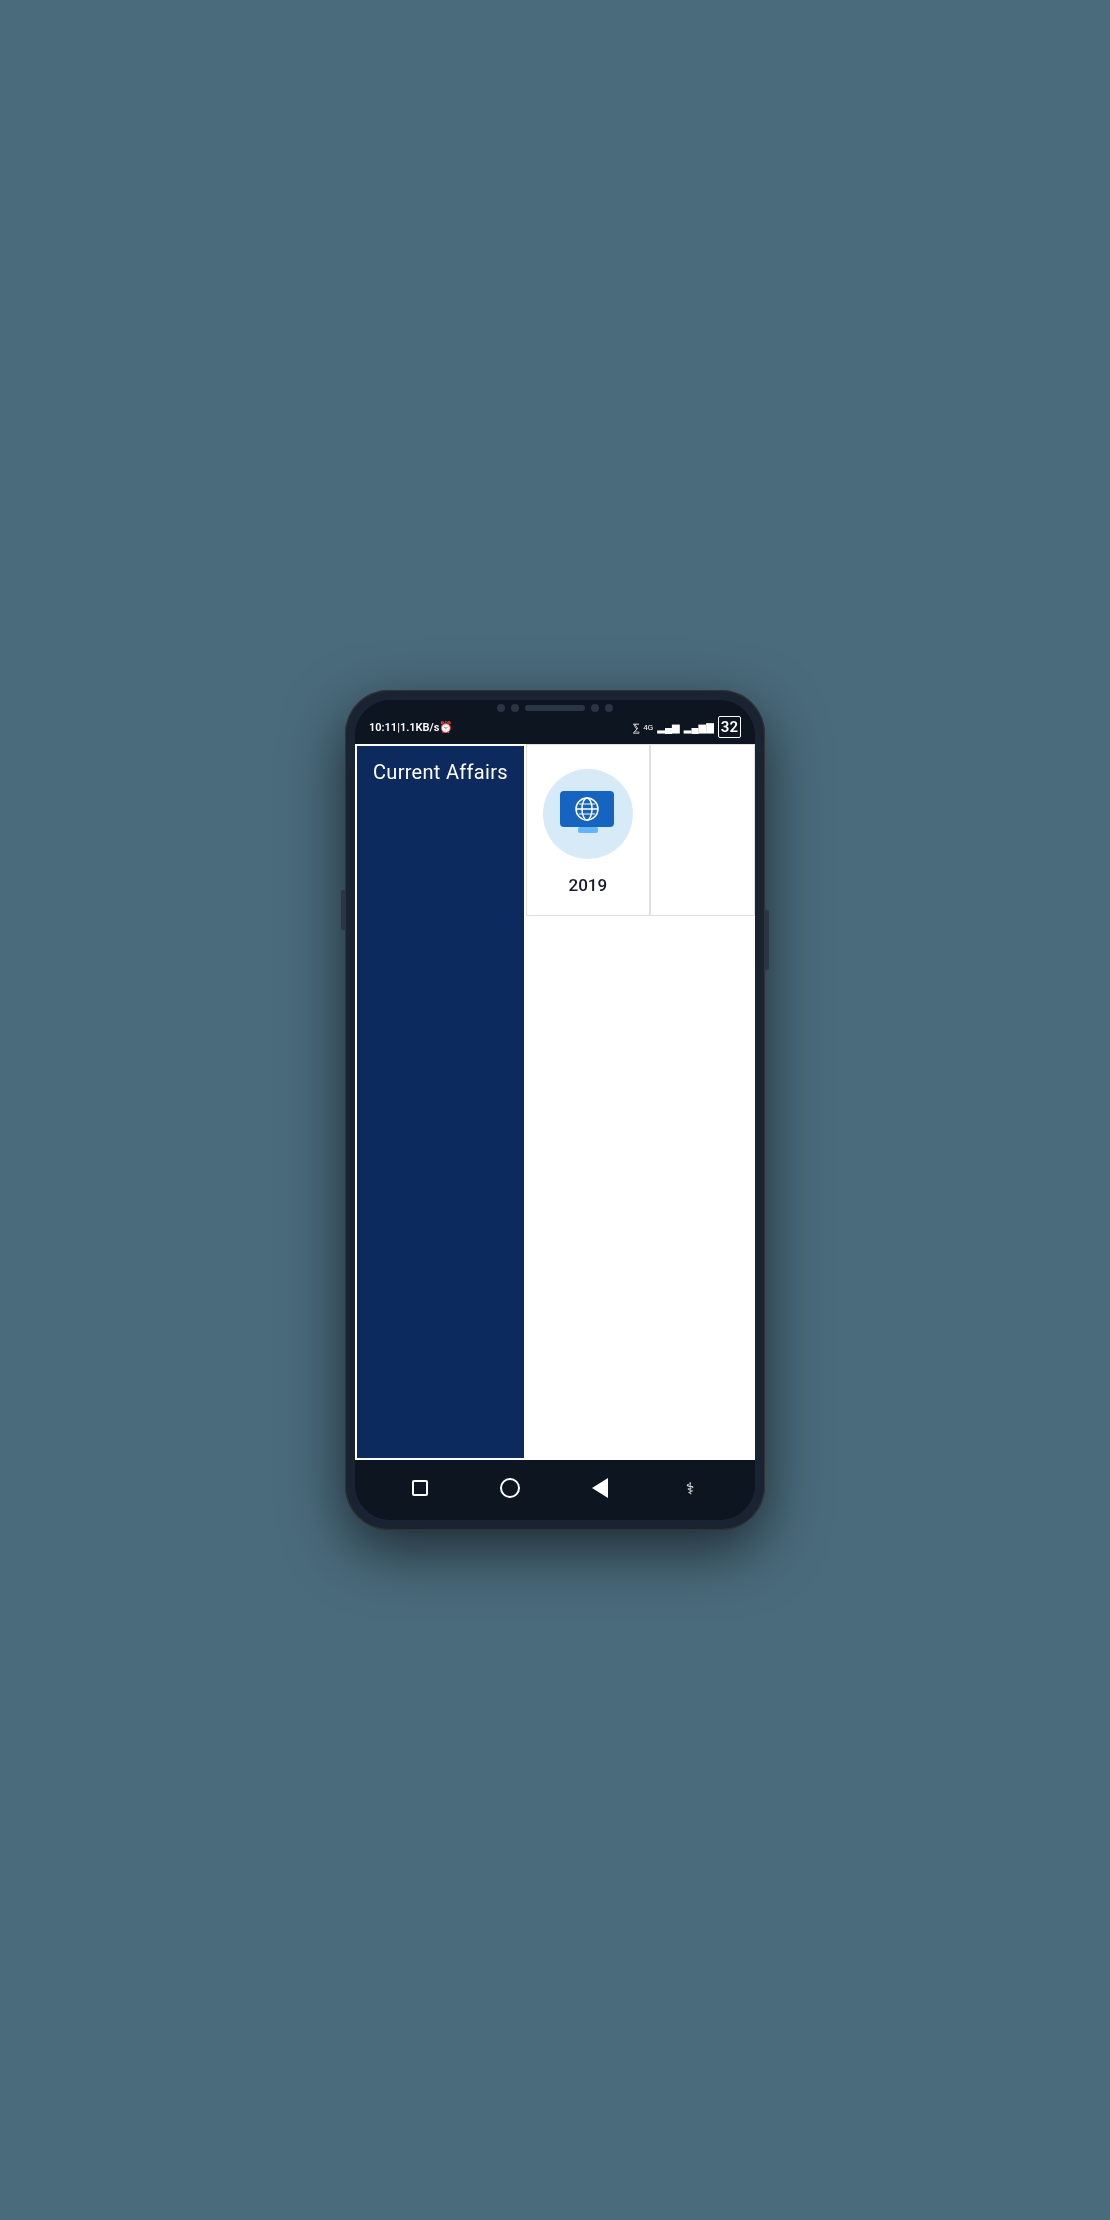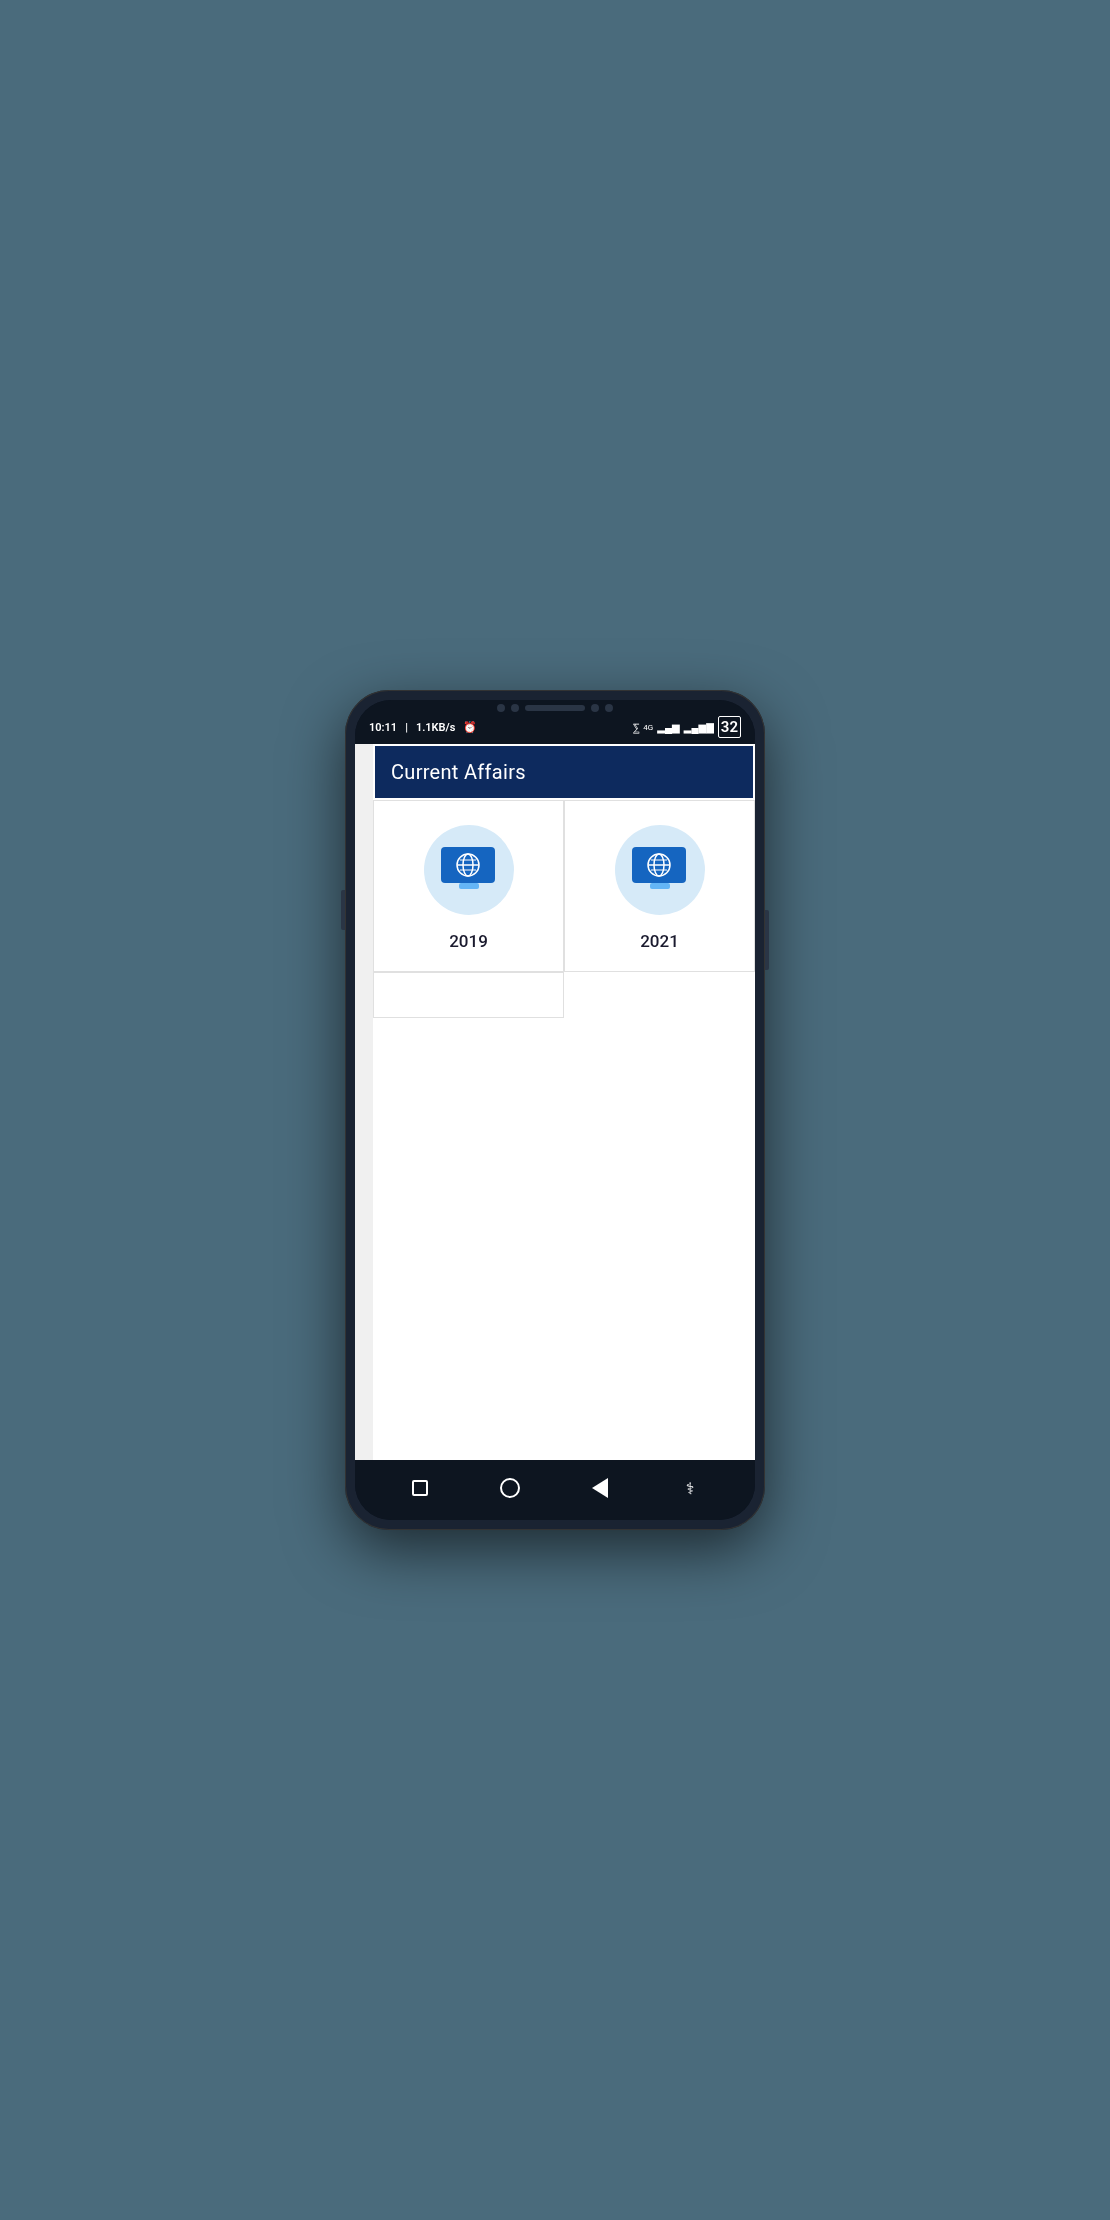--- a/index.html
+++ b/index.html
@@ -79,21 +79,21 @@
       padding: 4px 14px 6px;
       flex-shrink: 0;
     }
 
     .status-left {
       color: #fff;
       font-size: 11px;
       font-weight: 600;
       display: flex;
       align-items: center;
-      gap: 8px;
+      gap: 0;
     }
 
     .status-right {
       display: flex;
       align-items: center;
       gap: 4px;
     }
 
     .status-icon {
       color: #fff;
@@ -110,24 +110,23 @@
       color: #fff;
       font-weight: 600;
       min-width: 22px;
       justify-content: center;
     }
 
     
     .app-content {
       flex: 1;
       display: flex;
-      flex-direction: column;
+      flex-direction: row;
       background: #f0f0f0;
       overflow: hidden;
-      padding-left: 18px;
     }
 
     
     .app-header {
       background: #0d2a5e;
       padding: 14px 16px;
       border: 2px solid #fff;
       margin: 0;
       flex-shrink: 0;
     }
@@ -339,37 +338,20 @@
                     <line x1="6" y1="19" x2="22" y2="19" stroke="white" stroke-width="1"></line>
                   </svg>
                 </div>
                 <div class="monitor-stand"></div>
               </div>
             </div>
             <span class="year-label">2019</span>
           </div>
 
 
-          <div class="year-card">
-            <div class="icon-circle">
-              <div class="monitor-icon">
-                <div class="monitor-screen">
-                  <svg class="globe-svg" viewBox="0 0 28 28" fill="none" xmlns="http://www.w3.org/2000/svg">
-                    <circle cx="14" cy="14" r="11" stroke="white" stroke-width="1.5" fill="none"></circle>
-                    <ellipse cx="14" cy="14" rx="5" ry="11" stroke="white" stroke-width="1.5" fill="none"></ellipse>
-                    <line x1="3" y1="14" x2="25" y2="14" stroke="white" stroke-width="1.5"></line>
-                    <line x1="6" y1="9" x2="22" y2="9" stroke="white" stroke-width="1"></line>
-                    <line x1="6" y1="19" x2="22" y2="19" stroke="white" stroke-width="1"></line>
-                  </svg>
-                </div>
-                <div class="monitor-stand"></div>
-              </div>
-            </div>
-            <span class="year-label">2021</span>
-          </div>
 
           <div class="year-card" style="background:#fff;border:0.5px solid #e0e0e0;"></div>
 
         </div>
       </div>
 
     </div>
 
     <div class="bottom-nav">
       <div class="nav-btn">

